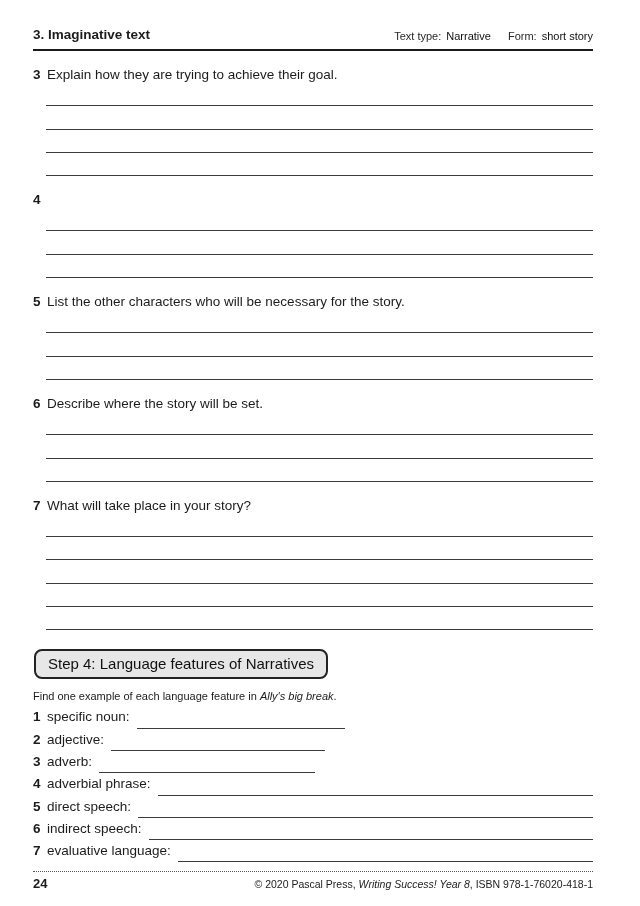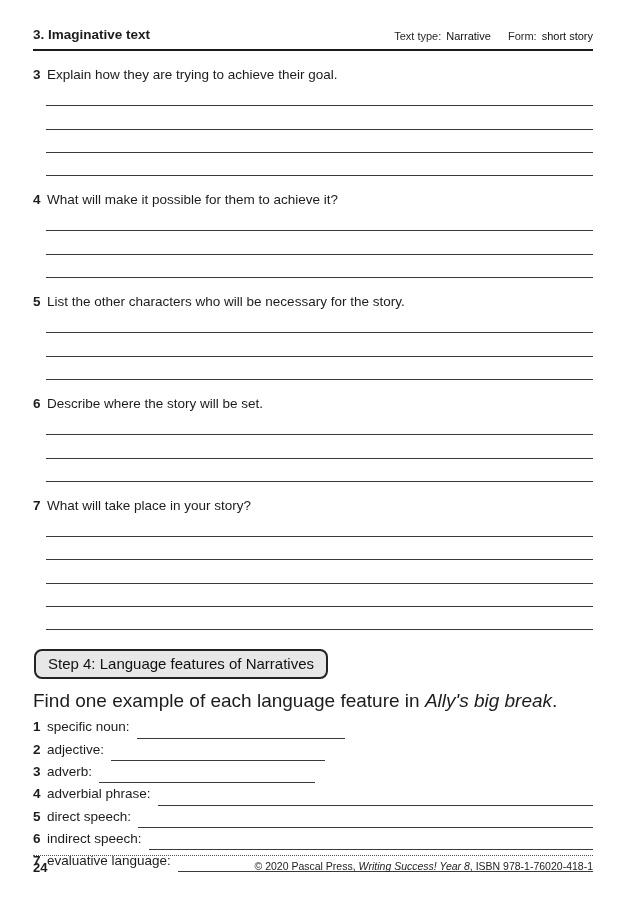--- a/index.html
+++ b/index.html
@@ -45,43 +45,43 @@
     background: #e7e7e7;
     border: 2px solid #232323;
     border-radius: 8px;
     padding: 4px 12px 5px 12px;
     font-size: 15px;
     font-weight: 400;
     color: #111;
   }
 
   
-  .intro { margin-top: 11px; font-size: 19px; }
+  .intro { margin-top: 11px; font-size: 11px; }
   .intro .italic { font-style: italic; }
 
   
   .features { margin-top: 7px; }
   .feature-row { display: flex; align-items: baseline; height: 22.3px; font-size: 13.5px; }
   .fnum { font-weight: 700; min-width: 14px; }
   .flabel { margin-right: 7px; white-space: nowrap; }
   .fline { border-bottom: 1.5px solid #3a3a3a; height: 13px; align-self: flex-end; margin-bottom: 3px; }
   .fline.w1 { width: 208px; }
   .fline.w2 { width: 214px; }
   .fline.w3 { width: 216px; }
   .fline.full { flex: 1; }
 
   
   .footer {
     position: absolute;
-    left: 33px; right: 47px; bottom: 31px;
+    left: 33px; right: 47px; bottom: 15px;
     border-top: 1px dotted #555;
     padding-top: 4px;
     display: flex;
     justify-content: space-between;
-    align-items: flex-start;
+    align-items: center;
   }
   .page-number { font-size: 13px; font-weight: 700; }
   .copyright { font-size: 10.5px; color: #222; }
   .copyright .italic { font-style: italic; }
 </style>
 </head>
 <body>
 
 <div class="page">
   <div class="content">
@@ -106,21 +106,20 @@
         <div class="answer-line"></div>
         <div class="answer-line"></div>
         <div class="answer-line"></div>
         <div class="answer-line"></div>
       </div>
     </div>
 
     <div class="question-block">
       <div class="question-row">
         <span class="qnum">4</span>
-        <span class="qtext">What will make it possible for them to achieve it?</span>
       </div>
       <div class="answer-lines">
         <div class="answer-line"></div>
         <div class="answer-line"></div>
         <div class="answer-line"></div>
       </div>
     </div>
 
     <div class="question-block">
       <div class="question-row">

